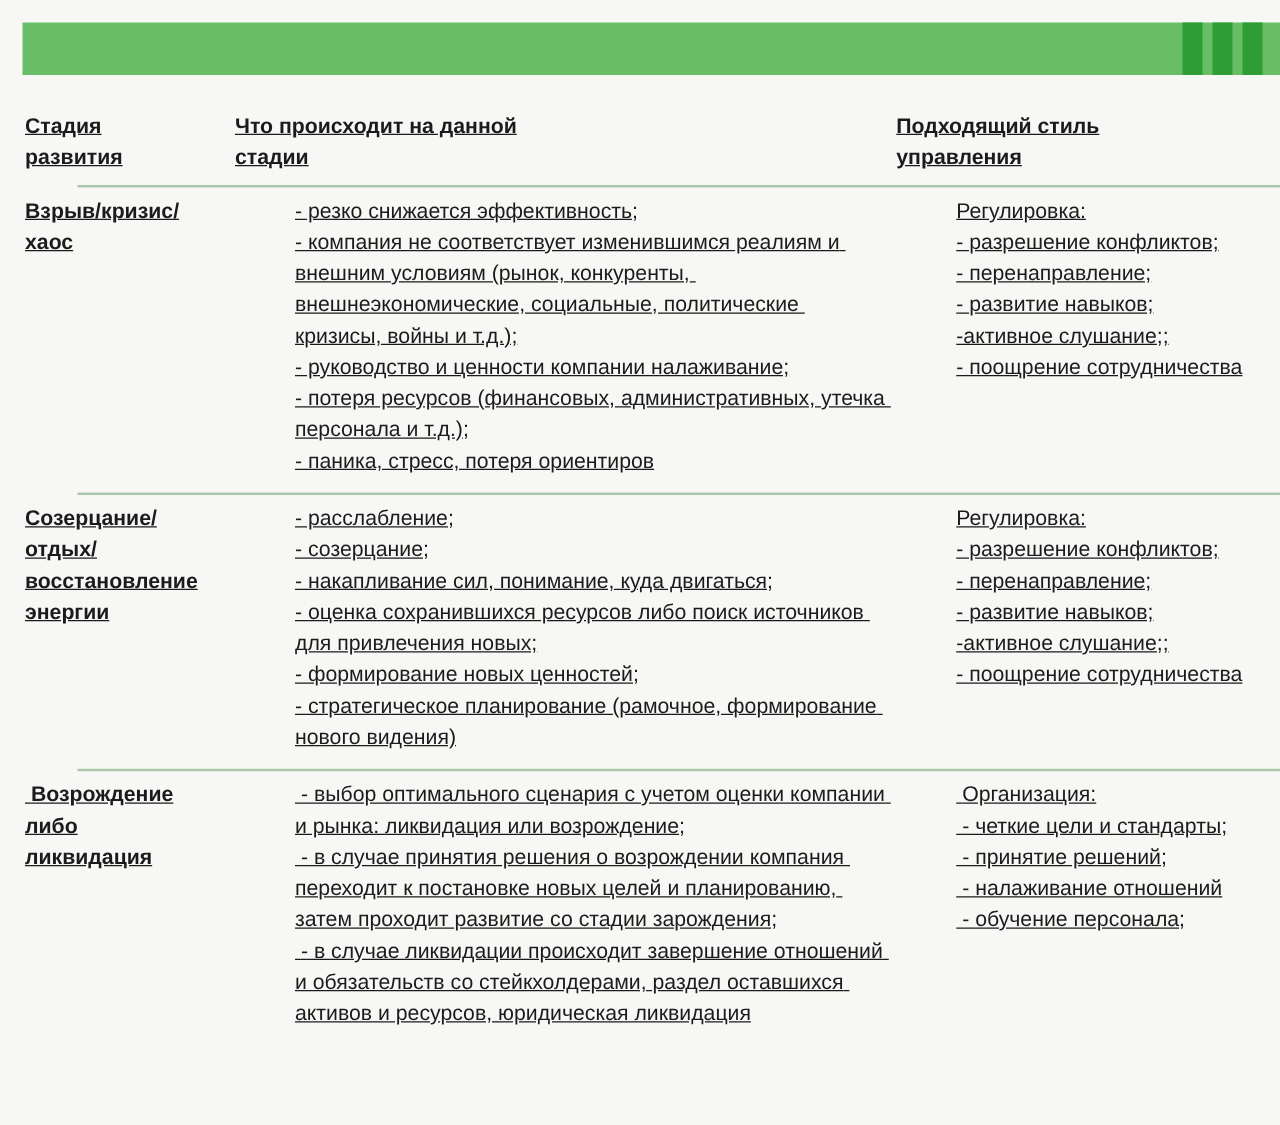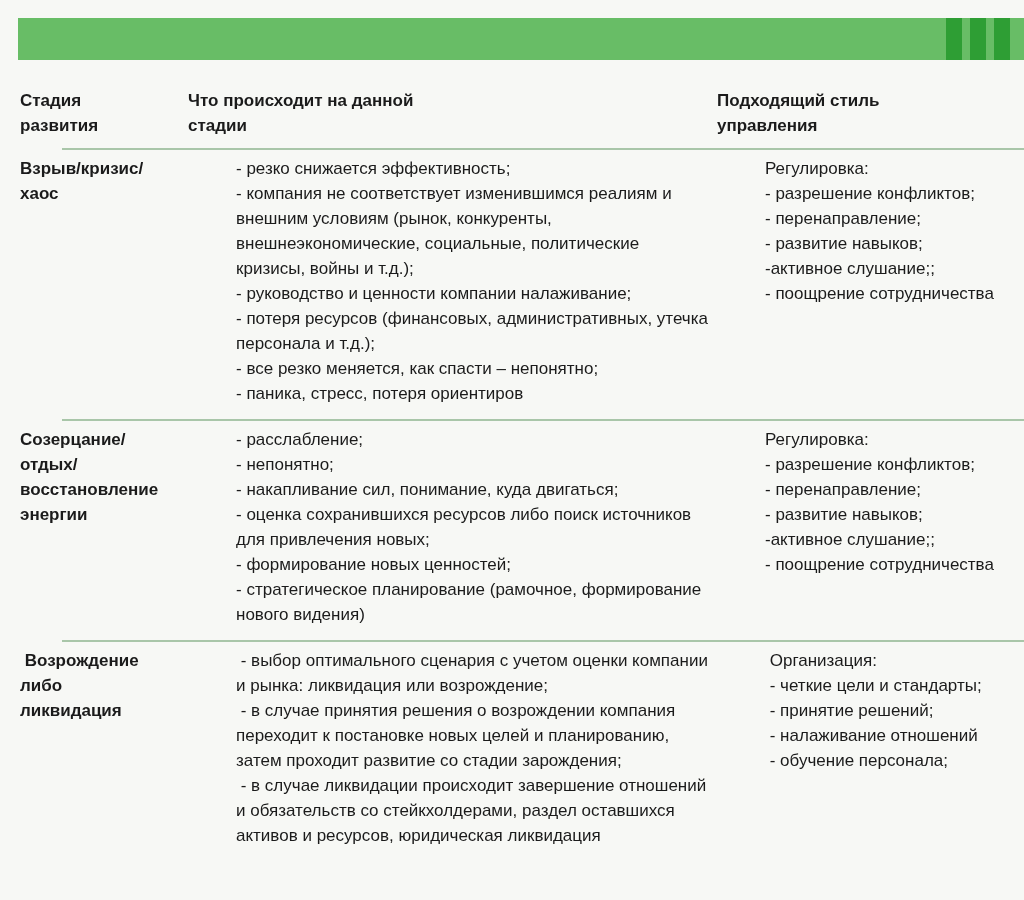--- a/index.html
+++ b/index.html
@@ -32,21 +32,21 @@
   .stripe.s2{right:38px;}
   .stripe.s3{right:14px;}
   .row{
     display:grid;
     grid-template-columns:168px 529px 1fr;
     padding:6px 20px 13px 20px;
   }
   .thead{padding:28px 20px 10px 20px;}
   .th{font-weight:bold;}
   .stage{font-weight:bold;padding-right:6px;}
-  .pre{white-space:pre-wrap;}
+  .pre{white-space:pre-wrap;text-decoration:underline;}
   .cell{padding-right:8px;margin-left:48px;}
   .divider{
     height:2px;
     background:var(--divider);
     margin-left:62px;
   }
 </style>
 </head>
 <body>
 
@@ -72,21 +72,20 @@
     <div class="divider"></div>
 
     <div class="row">
       <div class="stage pre">Взрыв/кризис/
 хаос</div>
       <div class="cell">
           <div class="pre">- резко снижается эффективность;</div>
           <div class="pre">- компания не соответствует изменившимся реалиям и внешним условиям (рынок, конкуренты, внешнеэкономические, социальные, политические кризисы, войны и т.д.);</div>
           <div class="pre">- руководство и ценности компании налаживание;</div>
           <div class="pre">- потеря ресурсов (финансовых, административных, утечка персонала и т.д.);</div>
-          <div class="pre">- все резко меняется, как спасти – непонятно;</div>
           <div class="pre">- паника, стресс, потеря ориентиров</div>
         </div>
       <div class="cell">
         <div class="pre">Регулировка:</div>
         <div>
             <div class="pre">- разрешение конфликтов;</div>
             <div class="pre">- перенаправление;</div>
             <div class="pre">- развитие навыков;</div>
             <div class="pre">-активное слушание;;</div>
             <div class="pre">- поощрение сотрудничества</div>
@@ -96,21 +95,21 @@
 
     <div class="divider"></div>
 
     <div class="row">
       <div class="stage pre">Созерцание/
 отдых/
 восстановление
 энергии</div>
       <div class="cell">
           <div class="pre">- расслабление;</div>
-          <div class="pre">- непонятно;</div>
+          <div class="pre">- созерцание;</div>
           <div class="pre">- накапливание сил, понимание, куда двигаться;</div>
           <div class="pre">- оценка сохранившихся ресурсов либо поиск источников для привлечения новых;</div>
           <div class="pre">- формирование новых ценностей;</div>
           <div class="pre">- стратегическое планирование (рамочное, формирование нового видения)</div>
         </div>
       <div class="cell">
         <div class="pre">Регулировка:</div>
         <div>
             <div class="pre">- разрешение конфликтов;</div>
             <div class="pre">- перенаправление;</div>

